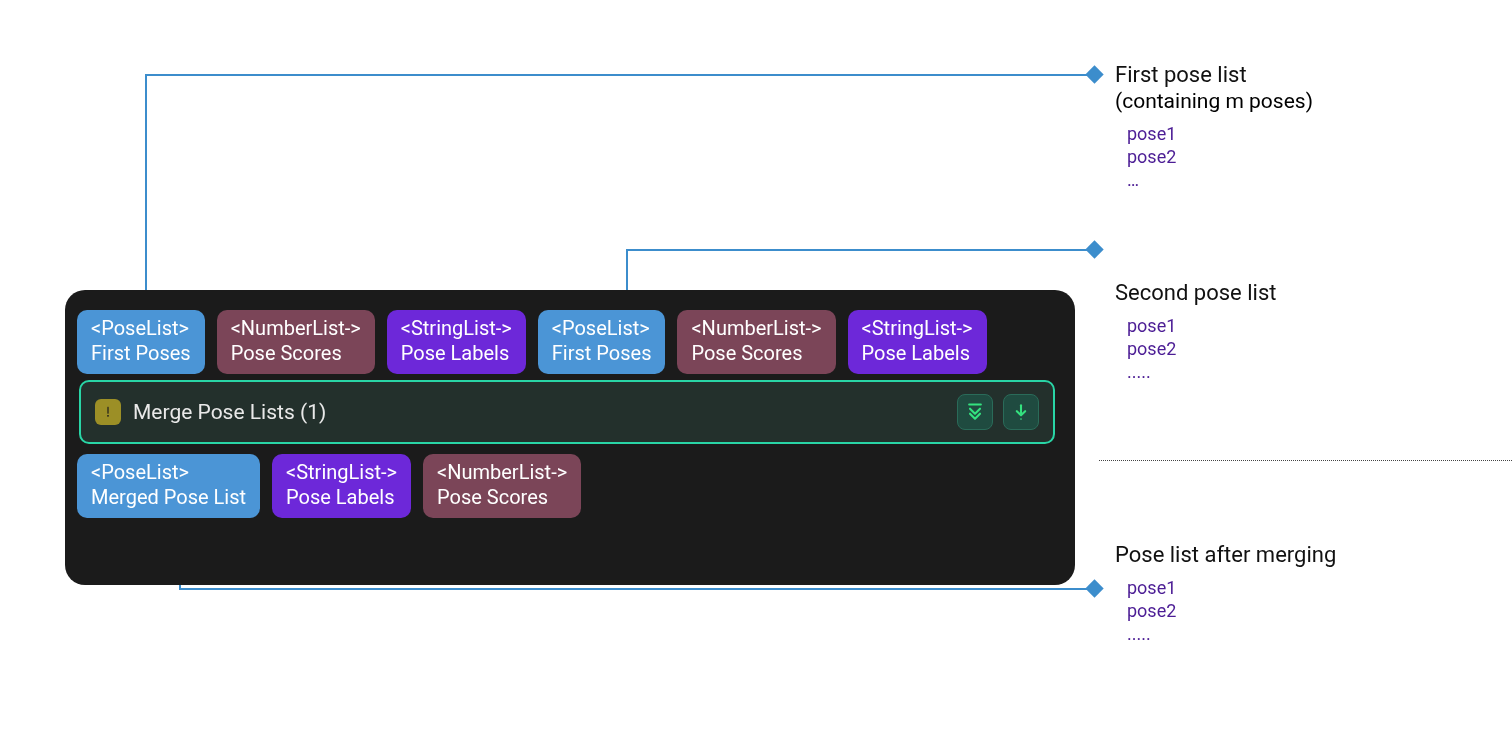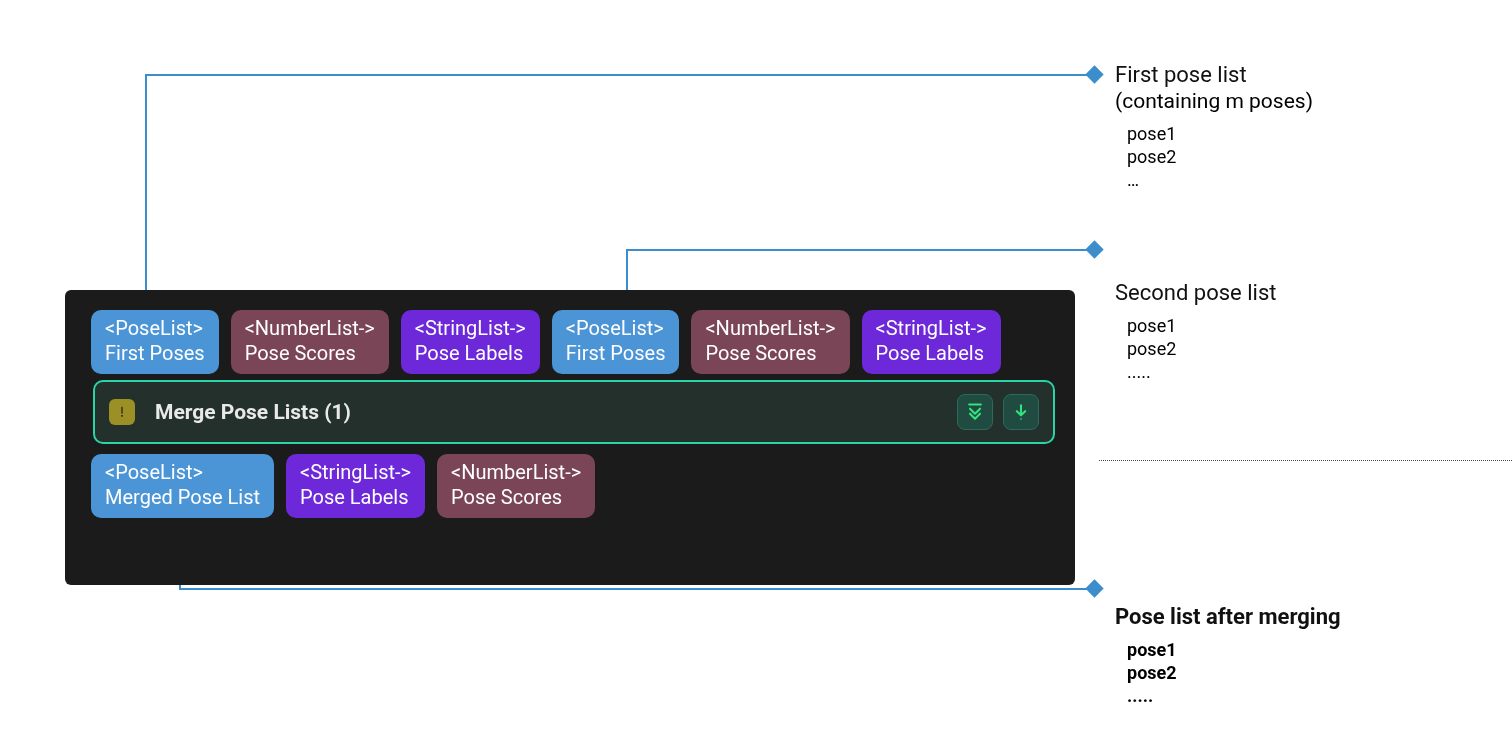--- a/index.html
+++ b/index.html
@@ -15,22 +15,22 @@
   .canvas { position: relative; width: 1512px; height: 598px; }
 
   
   .node-panel {
     position: absolute;
     left: 65px;
     top: 290px;
     width: 1010px;
     height: 295px;
     background: #1b1b1b;
-    border-radius: 6px;
-    padding: 14px 14px 18px 22px;
+    border-radius: 20px;
+    padding: 14px 14px 18px 8px;
   }
   .port-row {
     display: flex;
     gap: 12px;
     margin: 6px 4px;
   }
   .port {
     border-radius: 10px;
     padding: 6px 14px 8px 14px;
     font-size: 20px;
@@ -46,25 +46,24 @@
 
   
   .node-title {
     margin: 4px 6px 10px 6px;
     border: 2px solid #29d5a6;
     border-radius: 10px;
     background: #23302c;
     display: flex;
     align-items: center;
     padding: 12px 14px;
-    gap: 20px;
+    gap: 12px;
     color: #e9e9e9;
     font-size: 21px;
     position: relative;
-    font-weight: bold;
   }
   .warn-badge {
     width: 26px; height: 26px;
     background: #9c8f26;
     border-radius: 6px;
     display: flex; align-items: center; justify-content: center;
     flex: 0 0 auto;
   }
   .warn-badge svg { width: 14px; height: 14px; fill: #1b1b1b; }
   .title-text { flex: 1; }
@@ -80,21 +79,21 @@
 
   
   .annot {
     position: absolute;
     left: 1115px;
     width: 380px;
     font-size: 22px;
     color: #111;
   }
   .annot .subtitle { font-size: 21px; color: #000000; margin-top: 2px; }
-  .annot .items { font-size: 18px; color: #000000; margin-top: 10px; margin-left: 12px; }
+  .annot .items { font-size: 18px; color: #4c1d95; margin-top: 10px; margin-left: 12px; }
   .annot .items div { margin: 2px 0; }
 
   .diamond {
     position: absolute;
     width: 13px; height: 13px;
     background: #3c8dcc;
     transform: rotate(45deg);
   }
 
   .dotted-sep {
@@ -142,21 +141,21 @@
     </div>
   </div>
   <div class="annot" style="top:236px;margin-top:44px;">
     <div>Second pose list</div>
     <div class="items">
       <div>pose1</div>
       <div>pose2</div>
       <div>.....</div>
     </div>
   </div>
-  <div class="annot" style="top:604px;font-weight:bold;">
+  <div class="annot" style="top:542px;">
     <div>Pose list after merging</div>
     <div class="items">
       <div>pose1</div>
       <div>pose2</div>
       <div>.....</div>
     </div>
   </div>
 
   <div class="node-panel">
 

